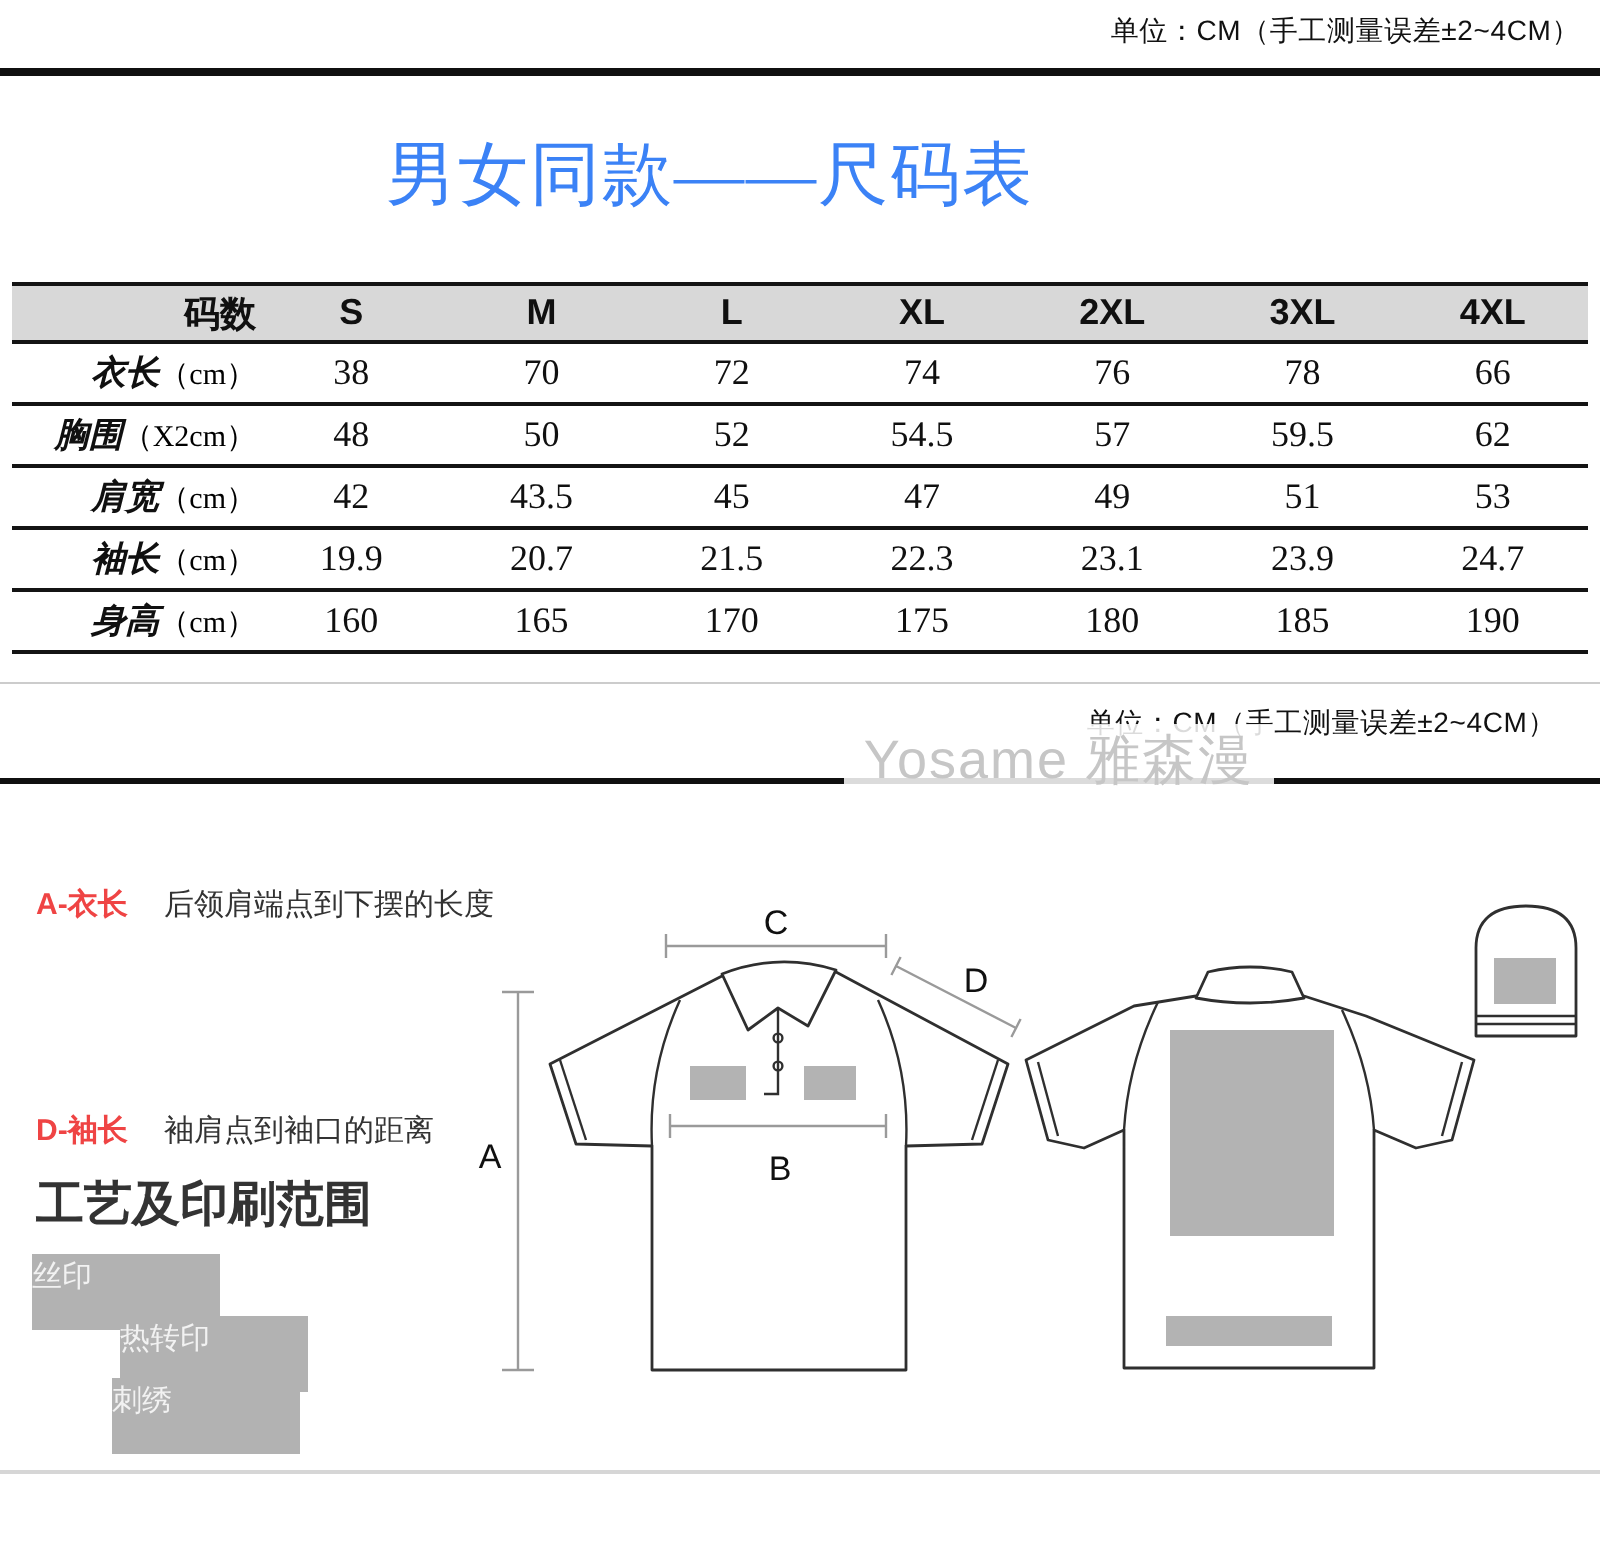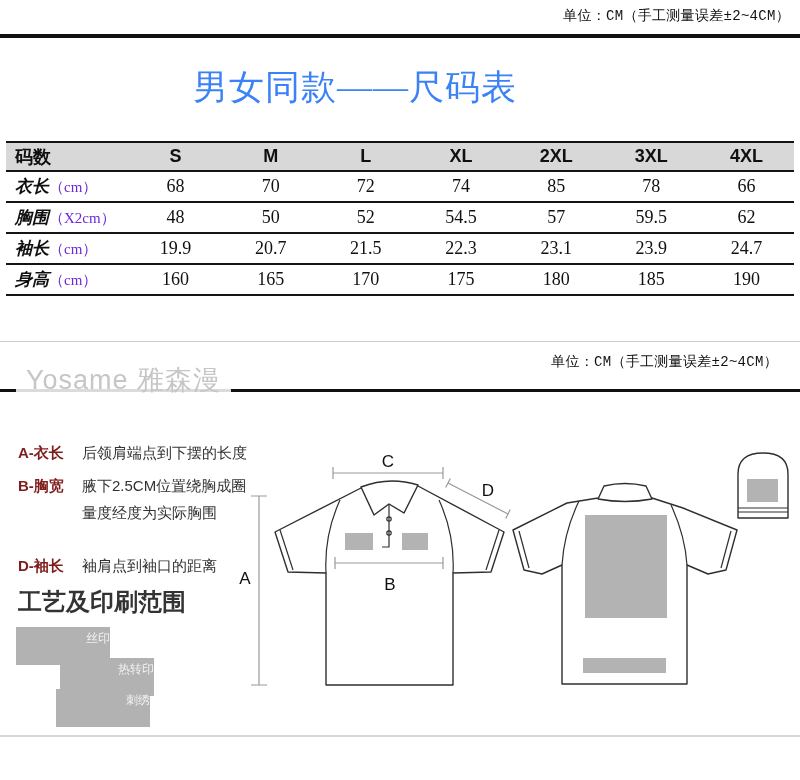--- a/index.html
+++ b/index.html
@@ -7,49 +7,49 @@
     --table-border:#141414;
     --print-area:#b3b3b3;
     --chip-bg:#b2b2b2;
     --chip-text:#f2f2f2;
     --watermark:#c6c6c6;
   }
   *{margin:0;padding:0;box-sizing:border-box;}
   html,body{background:#fff;}
   .page{position:relative;width:800px;height:780px;background:#fff;overflow:hidden;
         font-family:"Liberation Sans",sans-serif;color:#111;}
-  .unit-note{position:absolute;font-size:14px;color:#111;letter-spacing:.3px;font-family:Liberation Mono, monospace;}
+  .unit-note{position:absolute;font-size:14px;color:#111;letter-spacing:.3px;}
   .unit-note.top{top:7px;right:10px;}
   .unit-note.mid{top:353px;right:22px;}
   .rule-black-top{position:absolute;top:34px;left:0;width:800px;height:4px;background:#101010;}
   .page-title{position:absolute;top:64px;left:193px;font-family:"Liberation Serif",serif;
               font-size:35px;color:#3b82f6;letter-spacing:1px;white-space:nowrap;}
   table.size-table{position:absolute;top:141px;left:6px;width:788px;border-collapse:collapse;
                    border-top:2px solid var(--table-border);table-layout:fixed;}
   table.size-table tr{border-bottom:2px solid var(--table-border);}
   table.size-table thead tr{background:var(--table-header-bg);}
   table.size-table th,table.size-table td{font-weight:normal;text-align:center;vertical-align:middle;}
   table.size-table thead th{height:29px;font-size:18px;font-weight:bold;color:#101010;}
   table.size-table tbody th,table.size-table tbody td{height:31px;}
-  table.size-table .lbl{width:122px;text-align:left;padding-left:9px;white-space:nowrap;}
+  table.size-table .lbl{width:122px;text-align:right;padding-left:9px;white-space:nowrap;}
   table.size-table .zh{font-size:17px;font-weight:bold;color:#101010;font-style:italic;}
-  table.size-table .unit{font-family:"Liberation Serif",serif;font-size:15px;color:#6d28d9;}
+  table.size-table .unit{font-family:"Liberation Serif",serif;font-size:15px;color:#000000;}
   table.size-table td{font-family:"Liberation Serif",serif;font-size:18px;color:#101010;}
   .rule-gray-thin{position:absolute;top:341px;left:0;width:800px;height:1px;background:#ccc;}
   .rule-black-mid{position:absolute;top:389px;left:0;width:800px;height:3px;background:#101010;}
-  .watermark-wrap{position:absolute;top:362px;left:16px;width:637px;text-align:left;z-index:2;}
+  .watermark-wrap{position:absolute;top:362px;left:0;width:637px;text-align:right;z-index:2;}
   .watermark{display:inline-block;padding:0 10px;font-size:27px;letter-spacing:1px;
              color:var(--watermark);background:rgba(255,255,255,.85);white-space:nowrap;}
   .guide-entry{position:absolute;left:18px;display:flex;font-size:15px;color:#333;line-height:18px;}
-  .guide-entry .g-key{flex:0 0 64px;font-weight:bold;color:#7f1d1d;white-space:nowrap;}
+  .guide-entry .g-key{flex:0 0 64px;font-weight:bold;color:#ef4444;white-space:nowrap;}
   .guide-entry .g-desc{white-space:nowrap;}
   .guide-entry.two-line{line-height:27px;}
   .process-heading{position:absolute;left:18px;top:586px;font-size:24px;font-weight:bold;color:#333;}
-  .chip{position:absolute;left:16px;width:94px;height:38px;line-height:23px;text-align:right;
-        background:var(--chip-bg);color:var(--chip-text);font-size:12px;}
+  .chip{position:absolute;left:16px;width:94px;height:38px;line-height:23px;text-align:left;
+        background:var(--chip-bg);color:var(--chip-text);font-size:15px;}
   .chip.c1{top:627px;} .chip.c2{top:658px;margin-left:44px;} .chip.c3{top:689px;margin-left:40px;}
   .rule-gray-bottom{position:absolute;top:735px;left:0;width:800px;height:2px;background:#d6d6d6;}
   svg.diagram{position:absolute;left:230px;top:440px;width:570px;height:260px;}
   .shirt{fill:#fff;stroke:#2f2f2f;stroke-width:1.4;stroke-linejoin:round;}
   .seam{fill:none;stroke:#2f2f2f;stroke-width:1.2;}
   .print-area{fill:var(--print-area);stroke:none;}
   .mline{stroke:#9a9a9a;stroke-width:1.2;fill:none;}
   .mlabel{font-family:"Liberation Sans",sans-serif;font-size:17px;fill:#101010;}
 </style>
 </head>
@@ -71,37 +71,47 @@
         <th>L</th>
         <th>XL</th>
         <th>2XL</th>
         <th>3XL</th>
         <th>4XL</th>
       </tr>
     </thead>
     <tbody>
       <tr>
         <th class="lbl"><span class="zh">衣长</span><span class="unit">（cm）</span></th>
-        <td>68</td>
+        <td>38</td>
         <td>70</td>
         <td>72</td>
         <td>74</td>
-        <td>85</td>
+        <td>76</td>
         <td>78</td>
         <td>66</td>
       </tr>
       <tr>
         <th class="lbl"><span class="zh">胸围</span><span class="unit">（X2cm）</span></th>
         <td>48</td>
         <td>50</td>
         <td>52</td>
         <td>54.5</td>
         <td>57</td>
         <td>59.5</td>
         <td>62</td>
+      </tr>
+      <tr>
+        <th class="lbl"><span class="zh">肩宽</span><span class="unit">（cm）</span></th>
+        <td>42</td>
+        <td>43.5</td>
+        <td>45</td>
+        <td>47</td>
+        <td>49</td>
+        <td>51</td>
+        <td>53</td>
       </tr>
       <tr>
         <th class="lbl"><span class="zh">袖长</span><span class="unit">（cm）</span></th>
         <td>19.9</td>
         <td>20.7</td>
         <td>21.5</td>
         <td>22.3</td>
         <td>23.1</td>
         <td>23.9</td>
         <td>24.7</td>
@@ -123,24 +133,20 @@
   <div class="unit-note mid">单位：CM（手工测量误差±2~4CM）</div>
 
   <div class="rule-black-mid"></div>
   <div class="watermark-wrap">
     <span class="watermark">Yosame 雅森漫</span>
   </div>
 
   <div class="guide-entry" style="top:444px">
     <span class="g-key">A-衣长</span>
     <span class="g-desc">后领肩端点到下摆的长度</span>
-  </div>
-  <div class="guide-entry two-line" style="top:472px">
-    <span class="g-key">B-胸宽</span>
-    <span class="g-desc"><span>腋下2.5CM位置绕胸成圈</span><br><span>量度经度为实际胸围</span></span>
   </div>
   <div class="guide-entry" style="top:557px">
     <span class="g-key">D-袖长</span>
     <span class="g-desc">袖肩点到袖口的距离</span>
   </div>
 
   <div class="process-heading">工艺及印刷范围</div>
   <div class="chip c1">丝印</div>
   <div class="chip c2">热转印</div>
   <div class="chip c3">刺绣</div>

